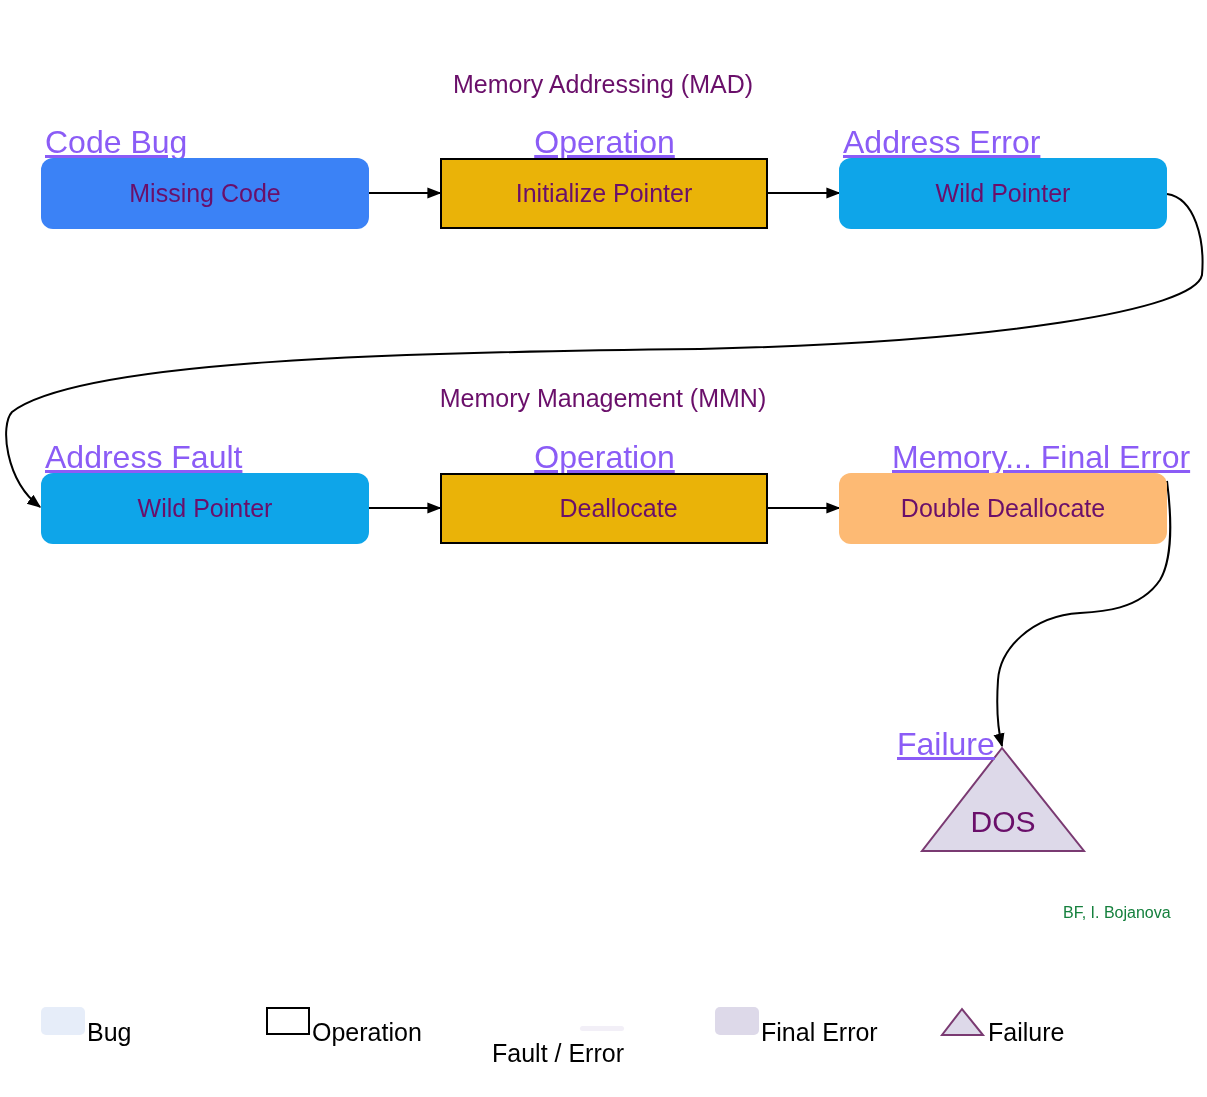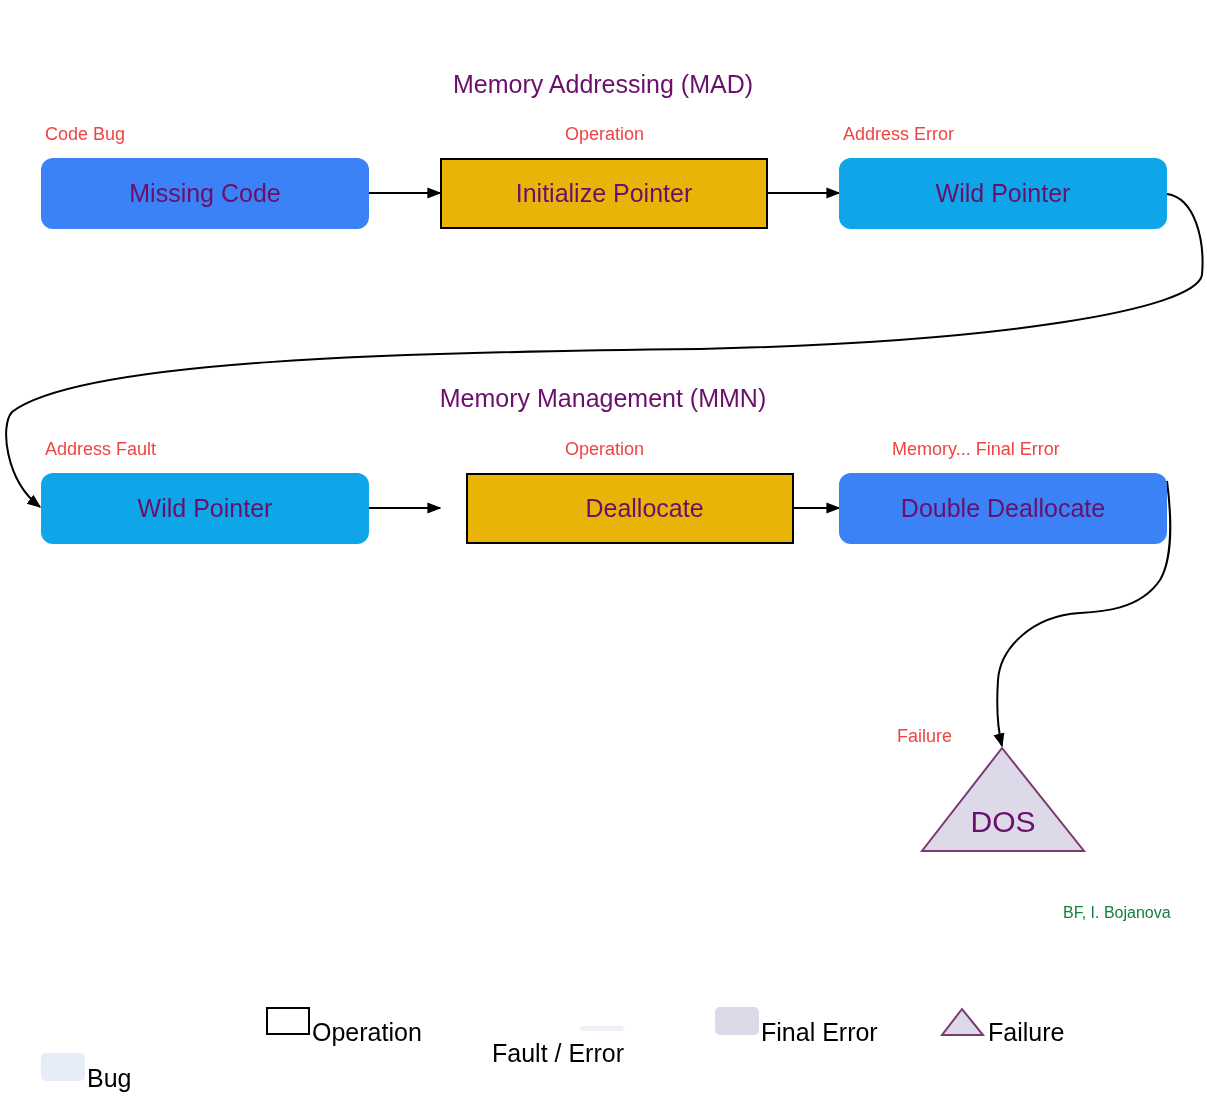--- a/index.html
+++ b/index.html
@@ -1,25 +1,25 @@
 <!DOCTYPE html>
 <html><head>
   <meta charset="utf-8">
   <style>
     html, body { margin: 0; padding: 0; background: #ffffff; }
     body { width: 1207px; height: 1097px; position: relative; overflow: hidden;
            font-family: "Liberation Sans", "DejaVu Sans", sans-serif; }
     .abs { position: absolute; }
     .section-title { color: #6a0f6a; font-size: 25px; text-align: center; white-space: nowrap; }
-    .label { color: #ef4444; font-size: 18px; white-space: nowrap; }
+    .label { color: #8b5cf6; font-size: 32px; white-space: nowrap; text-decoration: underline; }
     .node { position: absolute; display: flex; align-items: center; justify-content: center;
             color: #6a0f6a; font-size: 25px; box-sizing: border-box; white-space: nowrap; }
     .node.bug { background: #3b82f6; border-radius: 12px; }
     .node.fault { background: #0ea5e9; border-radius: 12px; }
-    .node.final { background: #3b82f6; border-radius: 12px; }
+    .node.final { background: #fdba74; border-radius: 12px; }
     .node.op { background: #eab308; border: 2px solid #000; }
     svg.wires { position: absolute; left: 0; top: 0; }
     .credit { color: #15803d; font-size: 16px; white-space: nowrap; }
     .legend-item { position: absolute; display: flex; align-items: flex-end; height: 40px; }
     .legend-swatch { width: 44px; height: 28px; border-radius: 5px; margin-bottom: 10px; box-sizing: border-box; }
     .legend-label { font-size: 25px; color: #000; white-space: nowrap; margin-left: 2px; line-height: 1; }
   </style>
 </head>
 <body>
 
@@ -56,36 +56,36 @@
 <div class="node fault" style="left:839px; top:158px; width:328px; height:71px;">
   <span>Wild Pointer</span>
 </div>
 
 <div class="abs label" style="left:45px; top:439px;">Address Fault</div>
 <div class="node fault" style="left:41px; top:473px; width:328px; height:71px;">
   <span>Wild Pointer</span>
 </div>
 
 <div class="abs label" style="left:441px; top:439px; width:327px; text-align:center;">Operation</div>
-<div class="node op" style="left:466px; top:473px; width:328px; height:71px;padding-left:29px;">
+<div class="node op" style="left:440px; top:473px; width:328px; height:71px;padding-left:29px;">
   <span>Deallocate</span>
 </div>
 
 <div class="abs label" style="left:892px; top:439px;">Memory... Final Error</div>
 <div class="node final" style="left:839px; top:473px; width:328px; height:71px;">
   <span>Double Deallocate</span>
 </div>
 
 <div class="abs label" style="left:897px; top:726px;">Failure</div>
 <div class="abs" style="left:922px; top:805px; width:162px; text-align:center; color:#6a0f6a; font-size:30px;">DOS</div>
 
 <div class="abs credit" style="left:1063px; top:904px;">BF, I. Bojanova</div>
 
 <div>
-  <div class="legend-item" style="left:41px; top:1051px;">
+  <div class="legend-item" style="left:41px; top:1005px;">
     <div class="legend-swatch" style="background:#e6edf9;"></div>
     <span class="legend-label">Bug</span>
   </div>
   <div class="legend-item" style="left:266px; top:1005px;">
     <div class="legend-swatch" style="background:#fff; border:2px solid #000; border-radius:0;"></div>
     <span class="legend-label">Operation</span>
   </div>
   <div class="legend-item" style="left:490px; top:1026px;flex-direction:column;">
     <div class="legend-swatch" style="background:#f2eff7;"></div>
     <span class="legend-label">Fault / Error</span>

